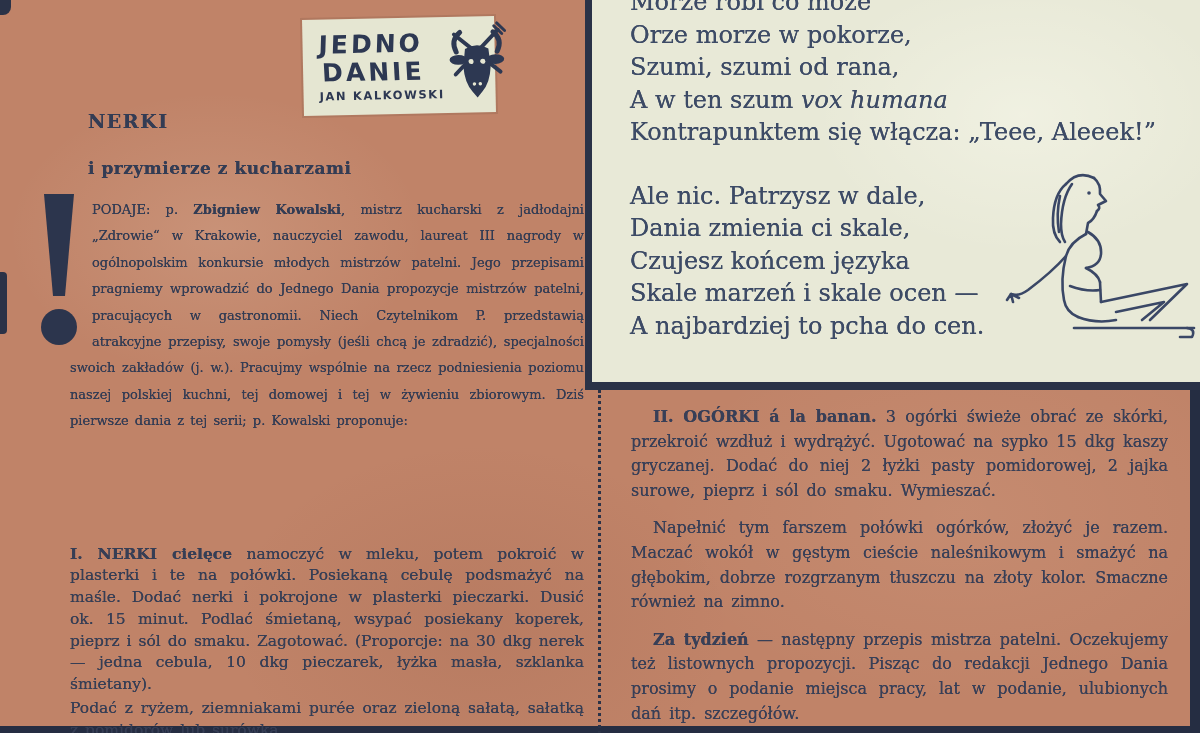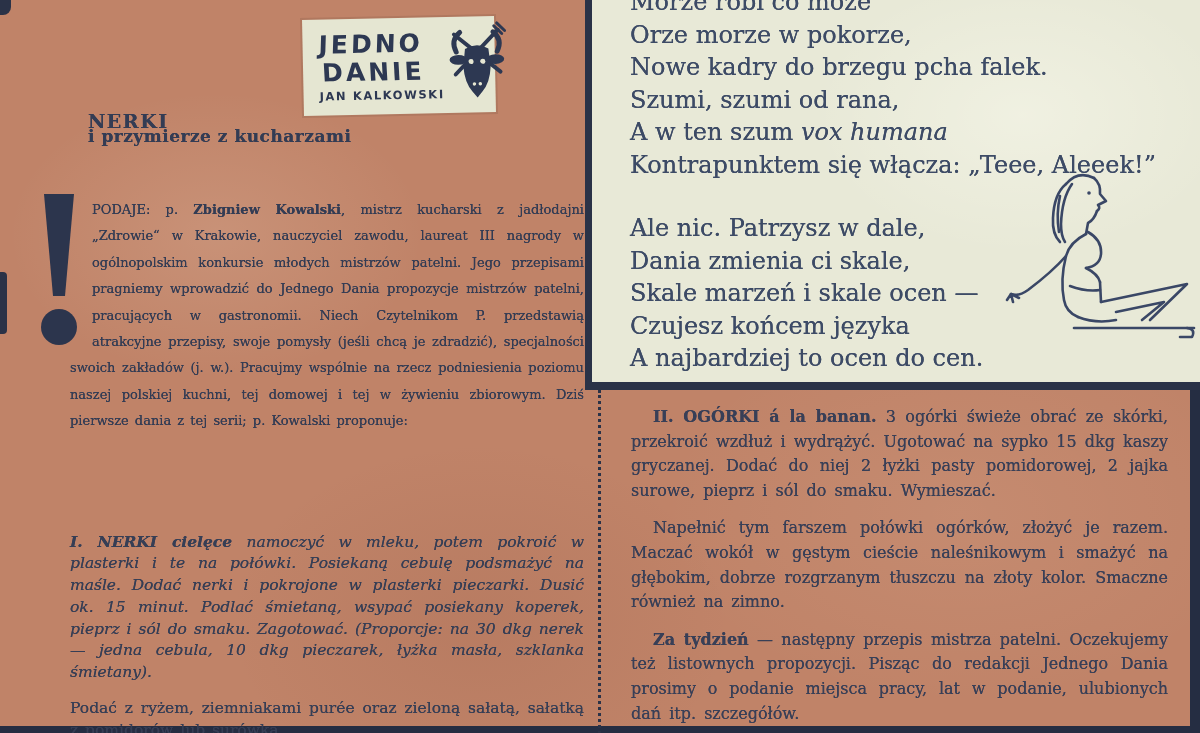--- a/index.html
+++ b/index.html
@@ -31,33 +31,32 @@
     display:flex;align-items:center;justify-content:space-between;
     padding:4px 10px 4px 16px;box-sizing:border-box;
   }
   .logo-text{display:flex;flex-direction:column;line-height:1;color:#2d3852;}
   .logo-word{font-family:"DejaVu Sans", sans-serif;font-weight:bold;font-size:25px;letter-spacing:3px;transform:skewX(-3deg);}
   .logo-word.l2{margin-top:3px;transform:skewX(2deg) translateX(3px);}
   .logo-byline{font-family:"DejaVu Sans", sans-serif;font-weight:bold;font-size:11.5px;letter-spacing:1.6px;margin-top:6px;white-space:nowrap;}
 
   
   .title{position:absolute;left:88px;top:110px;font-size:19px;font-weight:bold;letter-spacing:1.5px;}
-  .subtitle{position:absolute;left:88px;top:126px;font-size:17px;font-weight:bold;letter-spacing:.5px;text-align:right;}
+  .subtitle{position:absolute;left:88px;top:158px;font-size:17px;font-weight:bold;letter-spacing:.5px;text-align:right;}
   .bang{position:absolute;left:34px;top:192px;}
   .intro{
     position:absolute;left:70px;top:184px;width:514px;
     font-size:13px;line-height:26.4px;text-align:justify;
     word-spacing:2px;
   }
   .bang-spacer{float:left;width:22px;height:152px;}
   .recipe1{
-    position:absolute;left:70px;top:515px;width:514px;
+    position:absolute;left:70px;top:527px;width:514px;
     font-size:15.5px;line-height:21.8px;text-align:justify;word-spacing:2px;
     color:#363e55;
-    font-style:italic;
   }
   .serving{
     position:absolute;left:70px;top:681px;width:514px;
     font-size:15.5px;line-height:22px;text-align:justify;word-spacing:2px;
     color:#363e55;
   }
 
   
   .poem-panel{
     position:absolute;left:585px;top:0;width:615px;height:382px;
@@ -143,30 +142,29 @@
   <p class="recipe1 ink">
     <b>I. NERKI cielęce</b><span> namoczyć w mleku, potem pokroić w plasterki i te na połówki. Posiekaną cebulę podsmażyć na maśle. Dodać nerki i pokrojone w plasterki pieczarki. Dusić ok. 15 minut. Podlać śmietaną, wsypać posiekany koperek, pieprz i sól do smaku. Zagotować. (Proporcje: na 30 dkg nerek — jedna cebula, 10 dkg pieczarek, łyżka masła, szklanka śmietany).</span>
   </p>
 
   <p class="serving ink">Podać z ryżem, ziemniakami purée oraz zieloną sałatą, sałatką z pomidorów lub surówką.</p>
 
   <div class="poem-panel">
     <div class="poem ink">
       <div>Morze robi co może</div>
       <div>Orze morze w pokorze,</div>
-      <div>Nowe kadry do brzegu pcha falek.</div>
       <div>Szumi, szumi od rana,</div>
       <div><span>A w ten szum </span><i>vox humana</i></div>
       <div>Kontrapunktem się włącza: „Teee, Aleeek!”</div>
       <div class="stanza2">
         <div>Ale nic. Patrzysz w dale,</div>
         <div>Dania zmienia ci skale,</div>
+        <div>Czujesz końcem języka</div>
         <div>Skale marzeń i skale ocen —</div>
-        <div>Czujesz końcem języka</div>
-        <div>A najbardziej to ocen do cen.</div>
+        <div>A najbardziej to pcha do cen.</div>
       </div>
     </div>
 
     <span class="woman">
       <svg width="196" height="205" viewBox="0 0 196 205">
         <g stroke="#3a4766" stroke-width="2.6" fill="none" stroke-linecap="round" stroke-linejoin="round">
 
           <path d="M62,22 Q74,8 90,16"></path>
           <path d="M62,22 Q50,32 49,56 Q48,72 56,80"></path>
           <path d="M68,22 Q58,36 57,62 Q57,74 61,80"></path>

